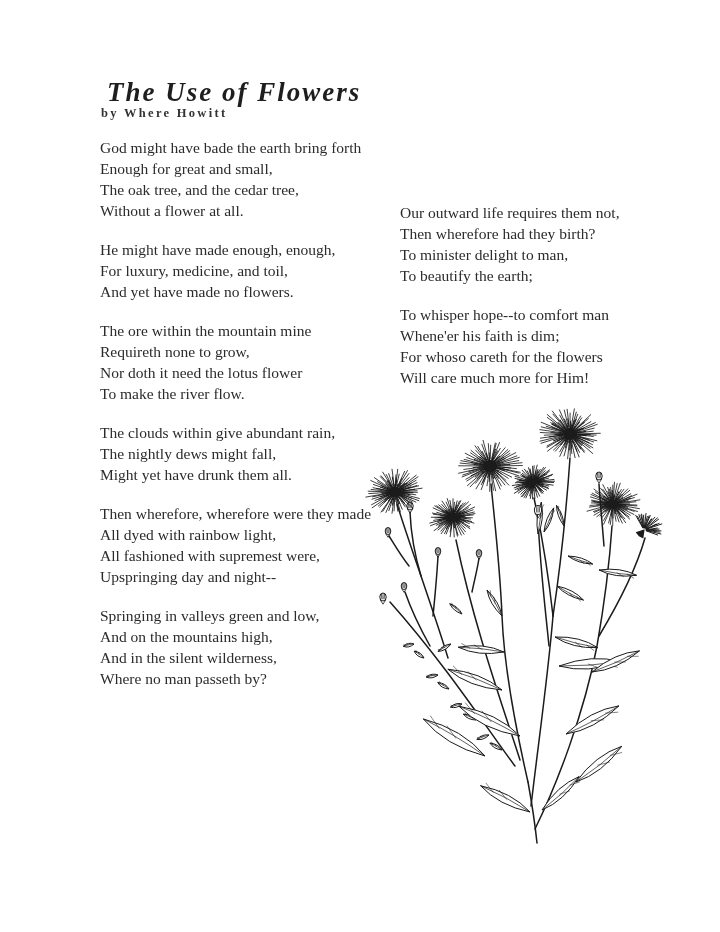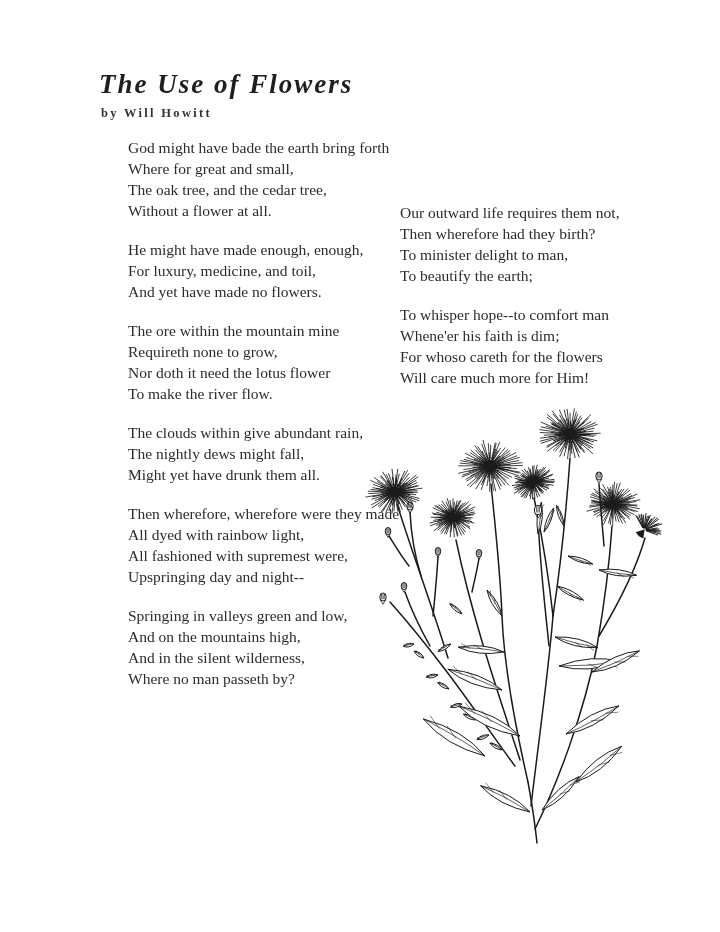--- a/index.html
+++ b/index.html
@@ -3,53 +3,53 @@
 <meta charset="utf-8">
 <style>
   html,body{margin:0;padding:0;}
   body{
     width:720px;height:932px;background:#ffffff;
     font-family:"Liberation Serif",serif;
     -webkit-font-smoothing:antialiased;
   }
   .page{position:relative;width:720px;height:932px;background:#ffffff;overflow:hidden;}
   .title{
-    position:absolute;left:99px;top:68px;margin:0;
+    position:absolute;left:99px;top:68px;margin:8px;
     font-size:27px;line-height:32px;font-style:italic;font-weight:600;
     letter-spacing:2px;color:#1e1e1e;white-space:nowrap;
     font-family:"Liberation Serif",serif;
   }
   .byline{
     position:absolute;left:101px;top:105px;
     font-size:12.5px;line-height:16px;letter-spacing:2.3px;
     font-weight:600;color:#333333;white-space:nowrap;
   }
   .col{
     position:absolute;font-size:15.5px;line-height:21px;color:#2b2b2b;
   }
-  .col-left{left:100px;top:137px;width:290px;margin-left:28px;}
+  .col-left{left:100px;top:137px;width:290px;}
   .col-right{left:388px;top:202px;width:260px;margin-left:12px;}
   .stanza{margin:0 0 18px 0;padding:0;}
   .line{display:block;white-space:nowrap;}
   .illustration{
     position:absolute;left:352px;top:404px;width:356px;height:462px;
     pointer-events:none;
   }
 </style>
 </head>
 <body>
 
 <div class="page">
   <h1 class="title">The Use of Flowers</h1>
-  <div class="byline">by Will Howitt</div>
+  <div class="byline">by Where Howitt</div>
 
   <div class="col col-left">
       <p class="stanza">
         <span class="line">God might have bade the earth bring forth</span>
-        <span class="line">Where for great and small,</span>
+        <span class="line">Enough for great and small,</span>
         <span class="line">The oak tree, and the cedar tree,</span>
         <span class="line">Without a flower at all.</span>
       </p>
       <p class="stanza">
         <span class="line">He might have made enough, enough,</span>
         <span class="line">For luxury, medicine, and toil,</span>
         <span class="line">And yet have made no flowers.</span>
       </p>
       <p class="stanza">
         <span class="line">The ore within the mountain mine</span>

